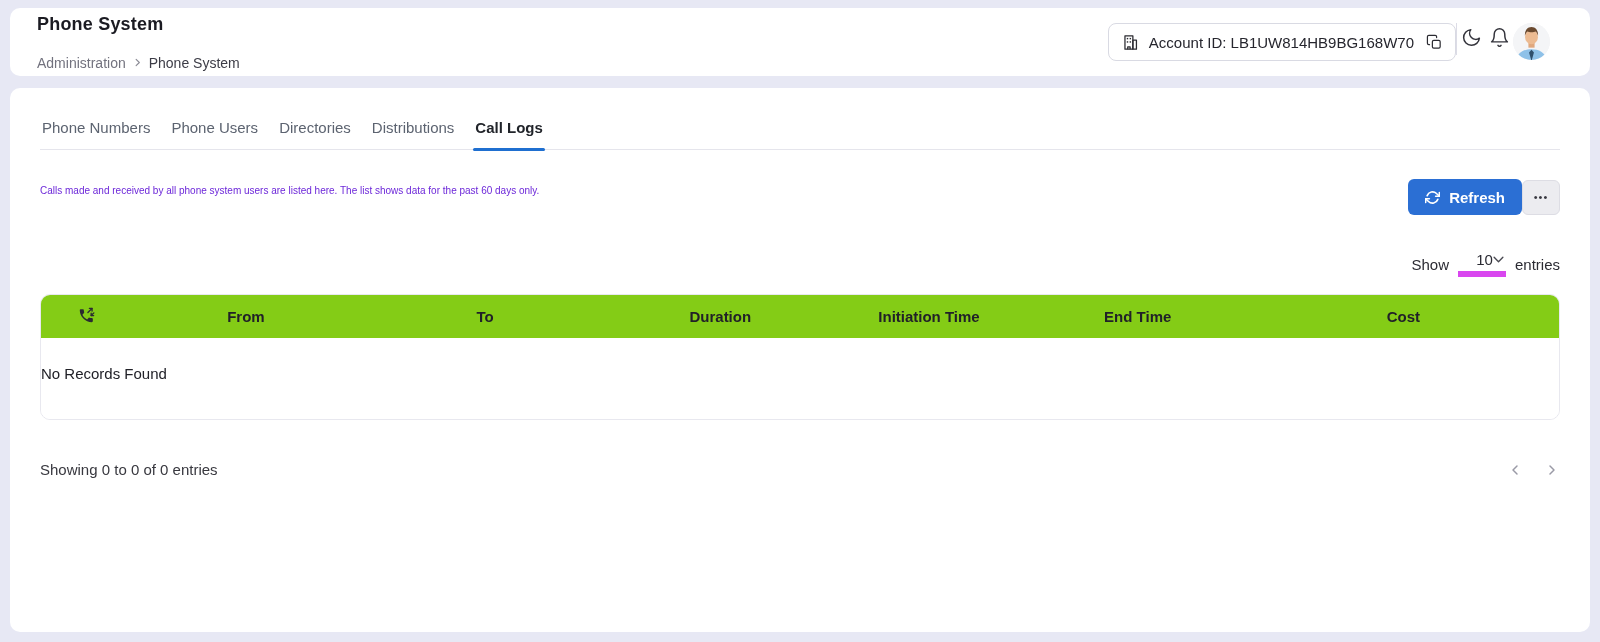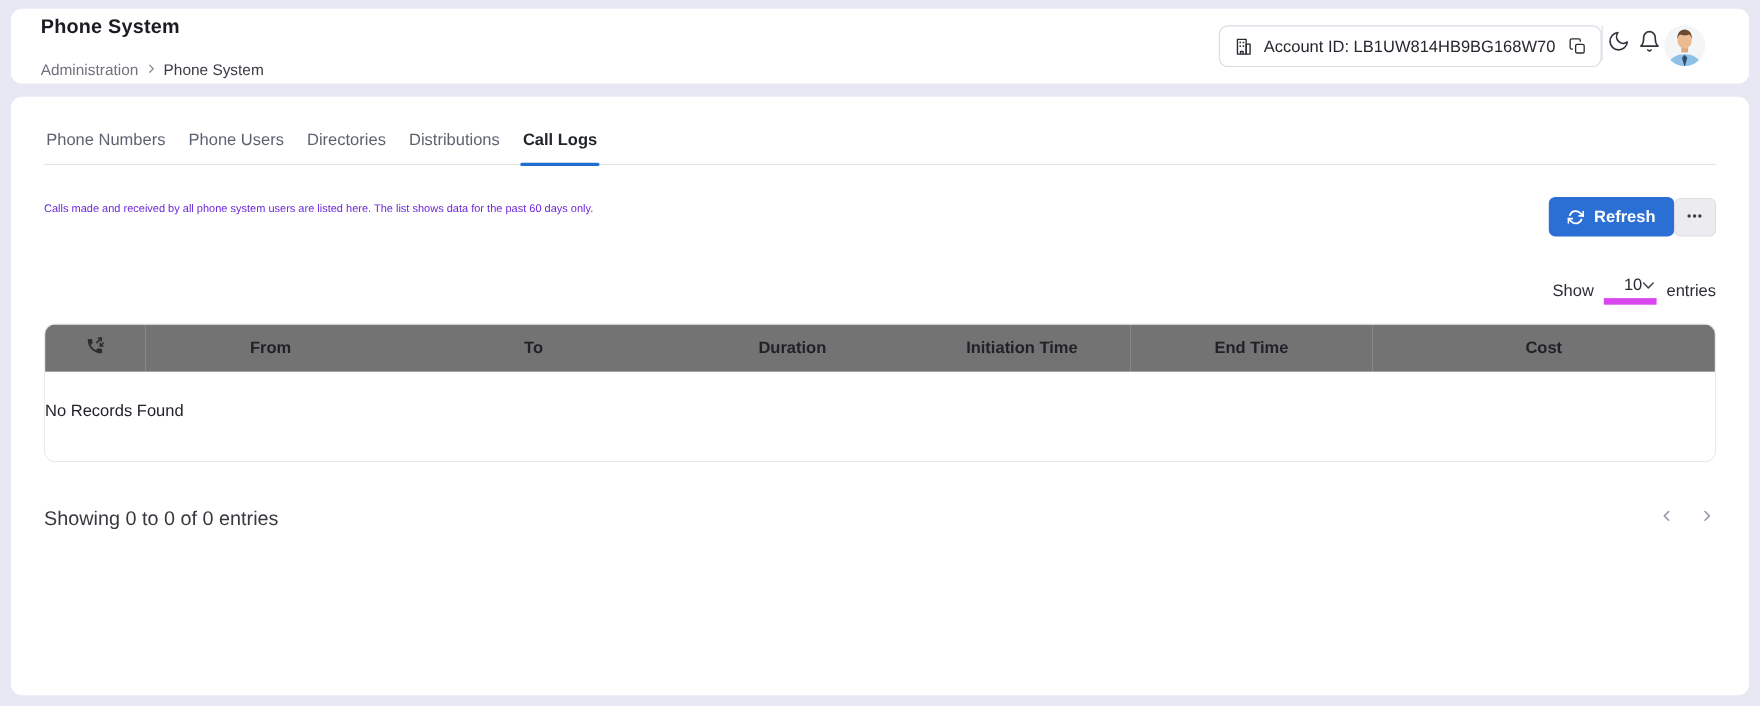--- a/index.html
+++ b/index.html
@@ -92,32 +92,32 @@
     border-bottom: 6px solid #d946ef;
   }
 
   
   .table-wrap {
     margin-top: 17px;
     border: 1px solid #e8e8ef; border-radius: 10px; overflow: hidden;
   }
   table { width: 100%; border-collapse: collapse; table-layout: fixed; }
   thead th {
-    background: #737373; height: 43px;
+    background: #84cc16; height: 43px;
     font-size: 15px; font-weight: 600; color: #212128; text-align: center;
   }
   td.empty-cell {
     text-align: left; padding: 27px 0 37px 0;
     font-size: 15px; font-weight: 400; color: #212128; background: #fff;
   }
 
   
   .table-footer {
-    display: flex; justify-content: space-between; align-items: flex-start;
-    margin-top: 41px; font-size: 18px; color: #38383f;
+    display: flex; justify-content: space-between; align-items: center;
+    margin-top: 41px; font-size: 15px; color: #38383f;
   }
   .pager { display: flex; gap: 21px; align-items: center; }
   .pager-btn { background: none; border: none; cursor: pointer; padding: 0; display: flex; }
 </style>
 </head>
 <body>
 
 <div class="header-card">
   <div class="title-block">
     <div class="page-title">Phone System</div>

